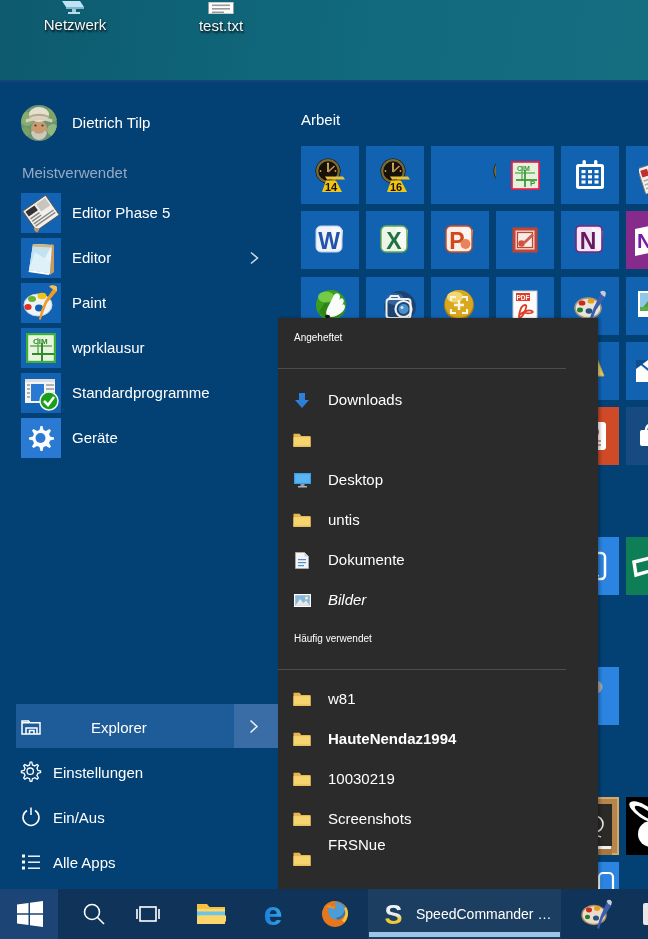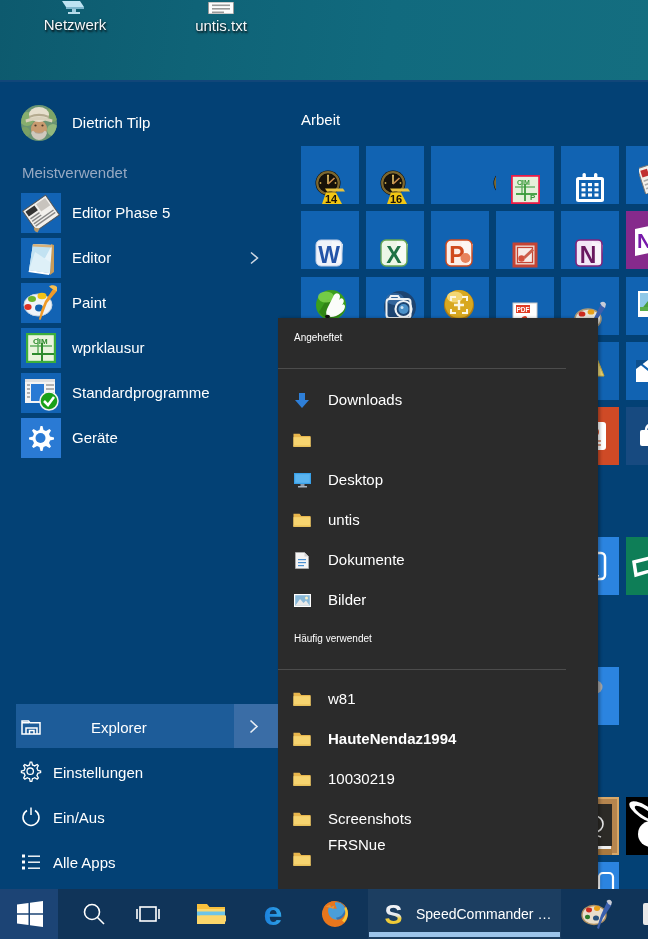--- a/index.html
+++ b/index.html
@@ -7,21 +7,21 @@
   font-family:"Liberation Sans",sans-serif;background:#0d6075;}
 .abs{position:absolute;}
 #desktop{left:0;top:0;width:648px;height:80px;
   background:linear-gradient(97deg,#0d5a6e 0%,#0f6377 30%,#116a7e 60%,#146e80 100%);}
 .dlabel{font-size:15px;color:#f4f8fa;text-align:center;text-shadow:1px 1.5px 2px rgba(10,20,25,0.95),0 0 2px rgba(10,20,25,0.6);}
 #menu{left:0;top:80px;width:648px;height:809px;background:#034175;border-top:2px solid #124679;box-sizing:border-box;}
 .wtext{color:#fff;font-size:15px;}
 .graytext{color:#97a9c2;font-size:15px;}
 .appicon{position:absolute;width:40px;height:40px;background:#1263b4;display:flex;align-items:center;justify-content:center;}
 .applabel{position:absolute;color:#fff;font-size:15px;line-height:40px;height:40px;left:72px;white-space:nowrap;}
-.tile{position:absolute;width:58px;height:58px;background:#1163b2;display:flex;align-items:flex-end;justify-content:center;overflow:hidden;}
+.tile{position:absolute;width:58px;height:58px;background:#1163b2;display:flex;align-items:center;justify-content:center;overflow:hidden;}
 #popup{left:278px;top:318px;width:320px;height:571px;background:#2b2b2b;box-shadow:2px 0 3px rgba(0,0,0,0.3);}
 .pico{position:absolute;width:18px;height:18px;display:flex;align-items:center;justify-content:center;}
 .ptext{position:absolute;color:#fff;font-size:15px;white-space:nowrap;}
 .phead{position:absolute;color:#fff;font-size:10px;}
 .psep{position:absolute;width:288px;height:1px;background:#4c4c4c;}
 #taskbar{left:0;top:889px;width:648px;height:50px;background:#103459;}
 .tbico{position:absolute;top:0;height:50px;display:flex;align-items:center;justify-content:center;}
 .lbico{position:absolute;width:22px;height:22px;display:flex;align-items:center;justify-content:center;}
 .lblabel{position:absolute;color:#fff;font-size:15px;white-space:nowrap;}
 </style>
@@ -36,21 +36,21 @@
 <rect x="8" y="11" width="12" height="2" fill="#b8dcea"></rect>
 </svg></div>
 <div class="abs dlabel" style="left:32px;top:16px;width:86px;">Netzwerk</div>
 <div class="abs" style="left:208px;top:0;width:26px;height:12px;">
 <svg width="26" height="12" viewBox="0 0 26 12">
 <rect x="0.5" y="0" width="25" height="12" fill="#fdfdfd" stroke="#9a9a9a" stroke-width="1"></rect>
 <rect x="4" y="2.5" width="18" height="1.6" fill="#9a9a9a"></rect>
 <rect x="4" y="6" width="18" height="1.6" fill="#9a9a9a"></rect>
 <rect x="4" y="9.5" width="12" height="1.6" fill="#9a9a9a"></rect>
 </svg></div>
-<div class="abs dlabel" style="left:185px;top:17px;width:72px;">untis.txt</div>
+<div class="abs dlabel" style="left:185px;top:17px;width:72px;">test.txt</div>
 <div id="menu" class="abs"></div>
 
 <div class="tile" style="left:301px;top:146px;background:#1163b2;">
     <svg width="32" height="34" viewBox="0 0 32 34" style="">
 <circle cx="14" cy="13" r="12.5" fill="#0f0c09"></circle>
 <circle cx="14" cy="13" r="10.8" fill="none" stroke="#7c6830" stroke-width="2.2"></circle>
 <circle cx="14" cy="13" r="9" fill="#171209"></circle>
 <circle cx="14" cy="5.5" r="0.9" fill="#c9a84c"></circle>
       <circle cx="14" cy="20.5" r="0.9" fill="#c9a84c"></circle>
 <circle cx="6.5" cy="13" r="0.9" fill="#c9a84c"></circle>
@@ -507,21 +507,21 @@
     </div>
 <div class="ptext" style="left:50px;top:222px;height:40px;line-height:40px;">Dokumente</div>
 <div class="pico" style="left:15px;top:273px;">
       <svg width="17" height="13" viewBox="0 0 17 13" style="">
 <rect x="0" y="0" width="17" height="13" fill="#fff"></rect>
 <rect x="1.2" y="1.2" width="14.6" height="10.6" fill="#88b8d8"></rect>
 <path d="M1.2 11.8 L6 5 L9.5 9 L12 6.5 L15.8 11.8 Z" fill="#e8e8e8"></path>
 <circle cx="12.5" cy="4" r="1.5" fill="#f8f0c8"></circle>
       </svg>
     </div>
-<div class="ptext" style="left:50px;top:262px;height:40px;line-height:40px;">Bilder</div>
+<div class="ptext" style="left:50px;top:262px;height:40px;line-height:40px;font-style:italic;">Bilder</div>
 <div class="phead" style="left:16px;top:315px;">Häufig verwendet</div>
 <div class="psep" style="top:351px;"></div>
 <div class="pico" style="left:15px;top:372px;">
       <svg width="19" height="16" viewBox="0 0 19 16" style="">
 <path d="M0.5 1.5 h6.5 l1.7 2.2 h9.8 v11.3 h-18 Z" fill="#e8b64c"></path>
 <path d="M0.5 5 h18 v10 h-18 Z" fill="#f6d470"></path>
 <path d="M0.5 13.5 h18 v1.5 h-18 Z" fill="#edc55c"></path>
 </svg>
     </div>
 <div class="ptext" style="left:50px;top:361px;height:40px;line-height:40px;">w81</div>

